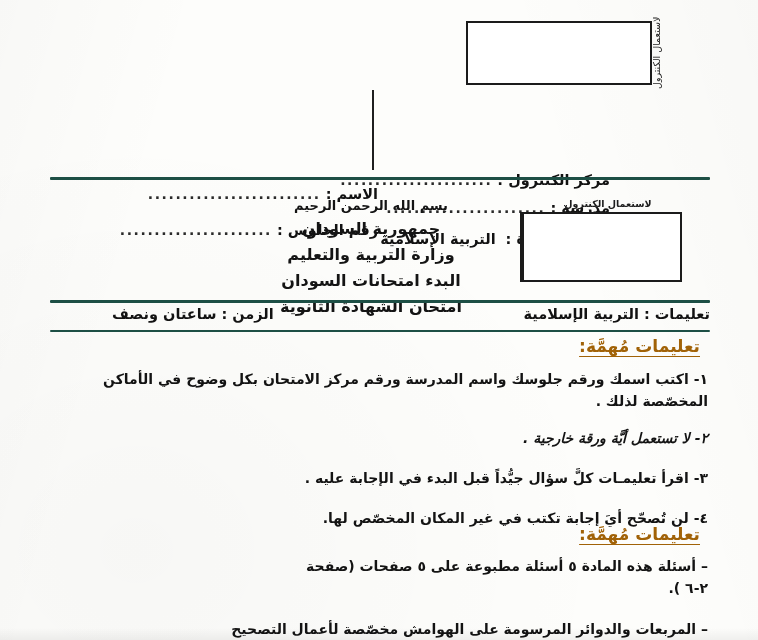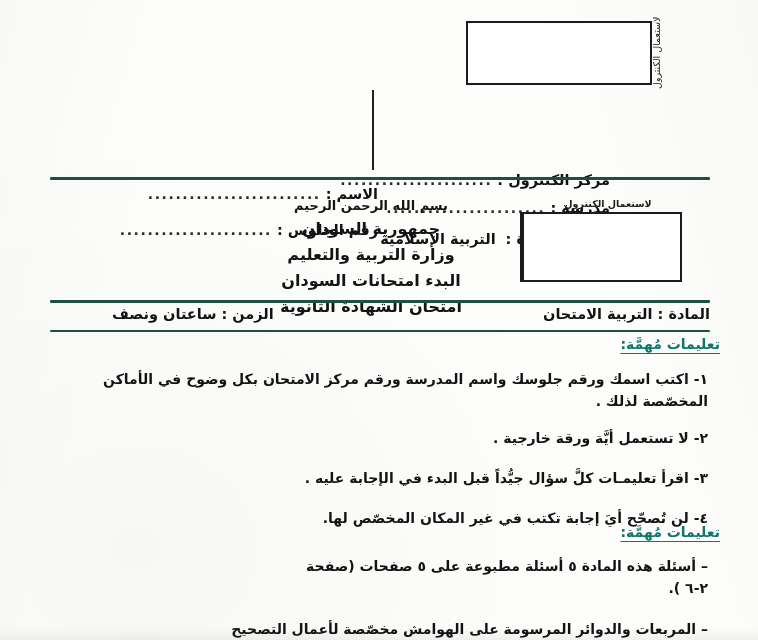--- a/index.html
+++ b/index.html
@@ -191,24 +191,24 @@
     font-size: 14.5px;
     font-weight: 700;
     color: #121212;
     letter-spacing: 0.2px;
   }
   .time-text { padding-left: 62px; }
 
   
   .inst-heading {
     position: absolute;
-    right: 38px;
-    font-size: 14px;
-    font-weight: 700;
-    color: #0f766e;
+    right: 58px;
+    font-size: 17px;
+    font-weight: 700;
+    color: #a16207;
     text-decoration: underline;
     text-underline-offset: 3.5px;
     text-decoration-thickness: 1.2px;
     letter-spacing: 0.2px;
   }
   .ih-1 { top: 336px; }
   .ih-2 { top: 524px; }
 
   
   .inst-list {
@@ -221,21 +221,21 @@
   .inst-item {
     font-size: 14px;
     font-weight: 700;
     color: #131313;
     line-height: 1.55;
     margin-bottom: 18px;
     text-align: right;
     letter-spacing: 0.15px;
   }
   .il-1 .inst-item:nth-child(1) { padding-left: 55px; margin-bottom: 16px; }
-  .il-1 .inst-item:nth-child(2) { padding-left: 355px; }
+  .il-1 .inst-item:nth-child(2) { padding-left: 355px; font-style: italic; }
   .il-1 .inst-item:nth-child(3) { padding-left: 240px; }
   .il-1 .inst-item:nth-child(4) { padding-left: 210px; }
   .il-2 .inst-item { margin-bottom: 20px; }
   .il-2 .inst-item:nth-child(1) { padding-left: 265px; }
   .il-2 .inst-item:nth-child(2) { padding-left: 180px; }
 
   
   .bottom-edge {
     position: absolute;
     left: 0;
@@ -297,21 +297,21 @@
 
   <div class="ctrl-label-2">لاستعمال الكنترول</div>
   <div class="ctrl-box-2">
     <div class="ctrl-cell"></div>
     <div class="ctrl-cell split"></div>
   </div>
 
   <div class="rule rule-2"></div>
 
   <div class="subject-bar">
-    <span>المادة :  التربية الامتحان</span>
+    <span>تعليمات :  التربية الإسلامية</span>
     <span class="time-text">الزمن : ساعتان ونصف</span>
   </div>
 
   <div class="rule rule-3"></div>
 
   <div class="inst-heading ih-1">تعليمات مُهمَّة:</div>
 
   <div class="inst-list il-1">
     <div class="inst-item">١- اكتب اسمك ورقم جلوسك واسم المدرسة ورقم مركز الامتحان بكل وضوح في الأماكن المخصّصة لذلك .</div>
     <div class="inst-item">٢- لا تستعمل أيَّة ورقة خارجية .</div>

